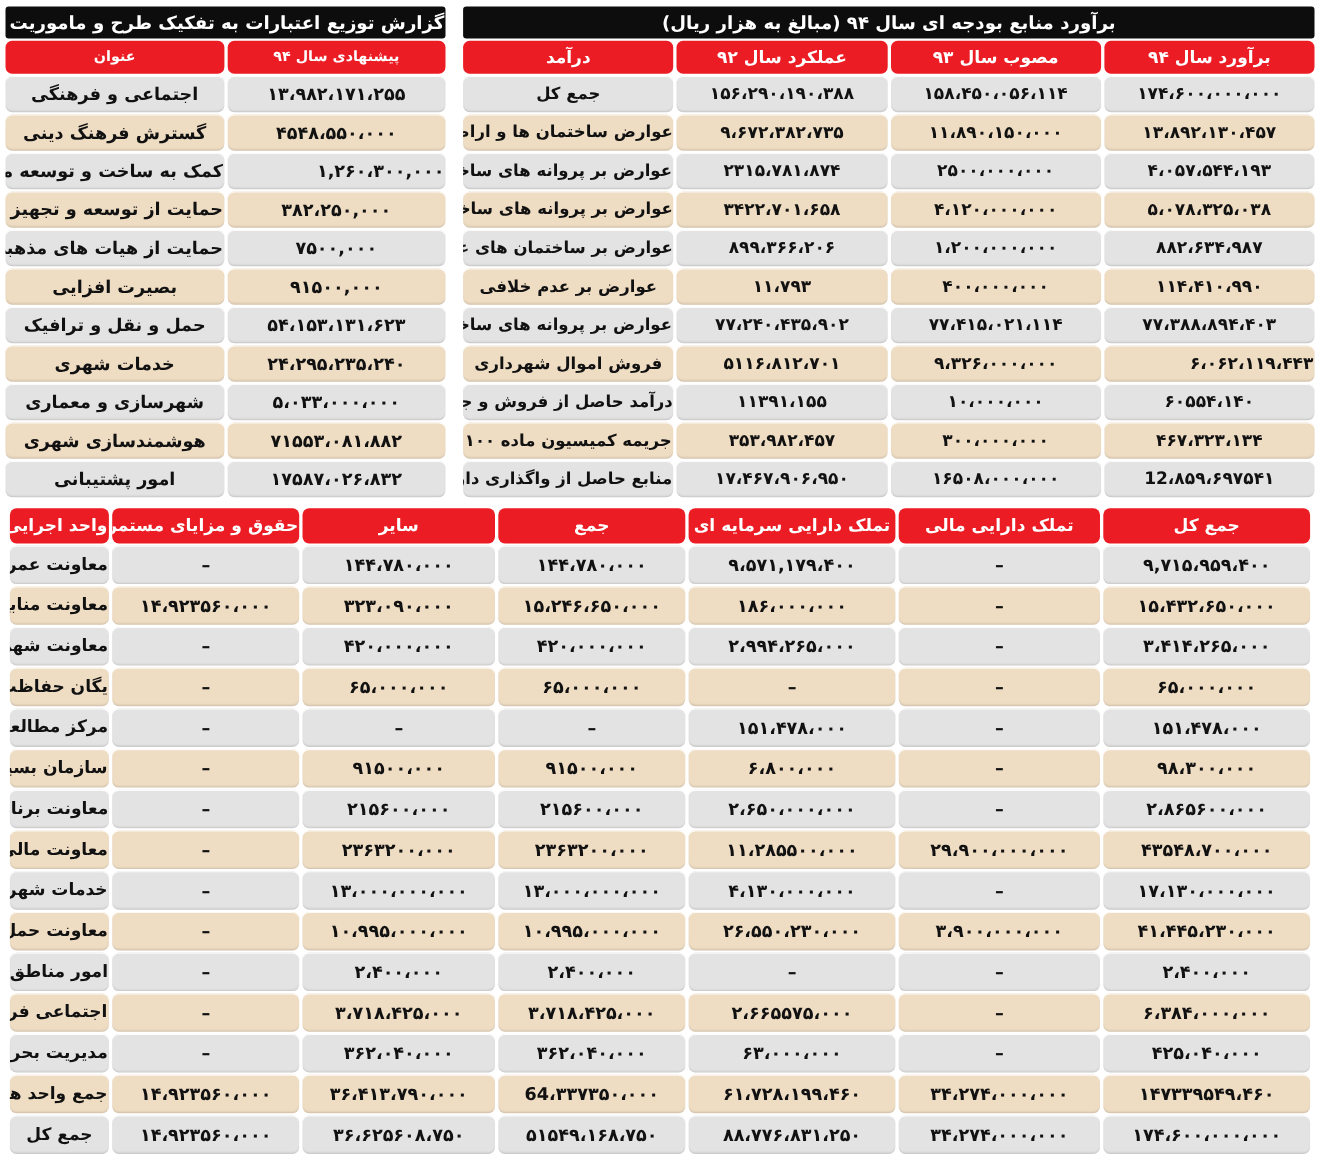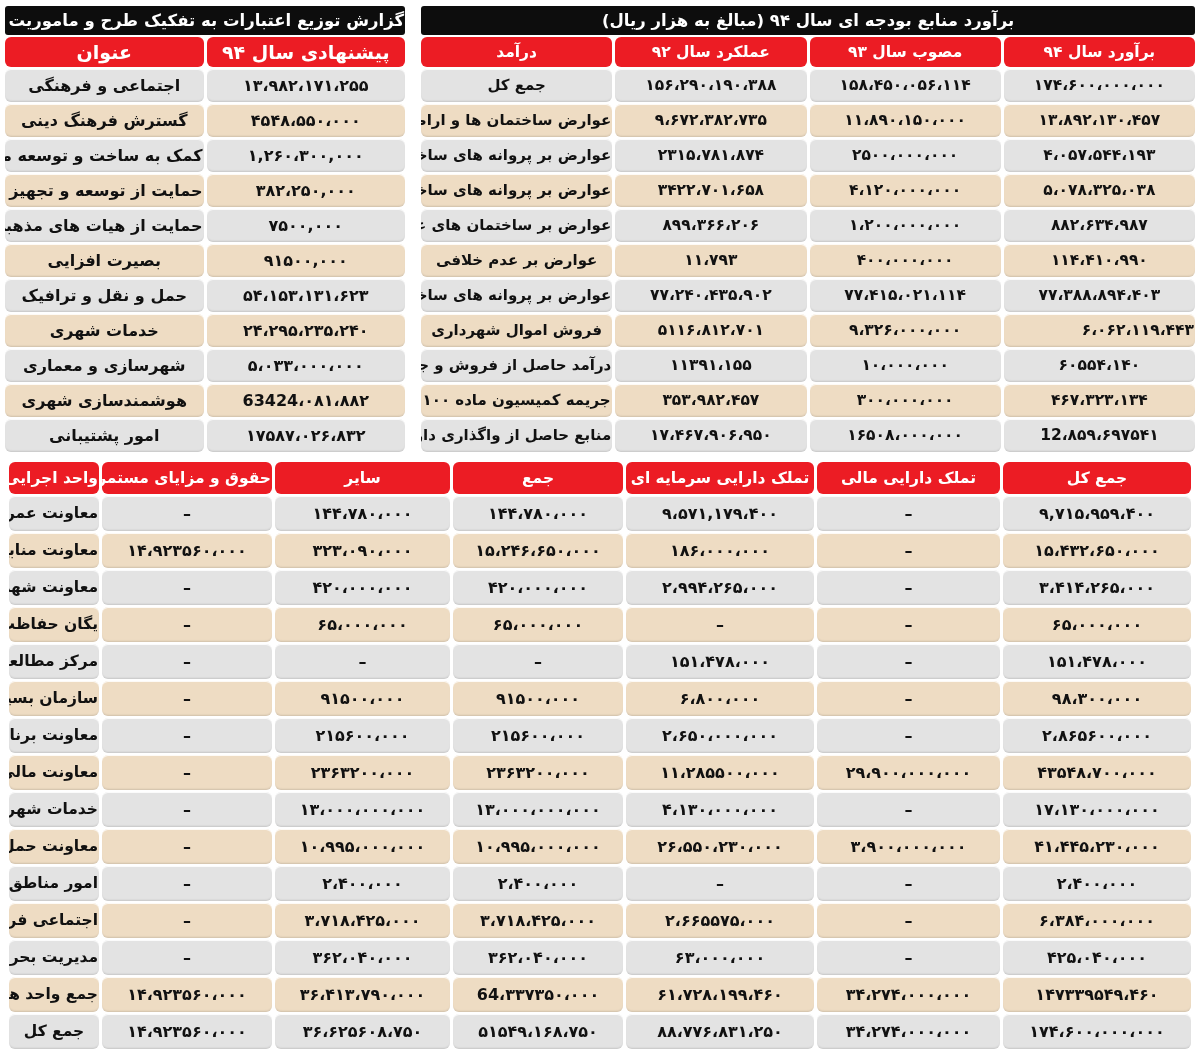--- a/index.html
+++ b/index.html
@@ -52,21 +52,21 @@
   .cell.tan   { background: #eedcc3; }
   .cell.label { font-weight: bold; }
   .cell.num   { font-weight: bold; }
 
   
   .top-wrap { display: flex; flex-direction: row-reverse; width: 1200px; align-items: flex-start; }
   .tbl-right { width: 412px; padding: 4px 4px 0 2px; }
   .tbl-left  { width: 788px; padding: 4px 2px 0 6px; }
 
   .tbl-right .titlebar { height: 27px; line-height: 27px; font-size: 16.5px; }
-  .tbl-right .hcell    { height: 28px; line-height: 28px; font-size: 19px; }
+  .tbl-right .hcell    { height: 28px; line-height: 28px; font-size: 13px; }
   .tbl-right .cell     { height: 31px; line-height: 31px; font-size: 16px; }
 
   .tbl-left .titlebar { height: 27px; line-height: 27px; font-size: 16.5px; }
   .tbl-left .hcell    { height: 28px; line-height: 28px; font-size: 15.5px; }
   .tbl-left .cell     { height: 31px; line-height: 31px; font-size: 15.5px; }
   .tbl-left .cell.label { font-size: 15px; }
 
   
   .bottom-wrap { width: 1200px; padding: 6px 6px 0 6px; }
   .bottom-wrap .titlebar { height: 28px; line-height: 28px; font-size: 17px; }
@@ -95,21 +95,21 @@
         <tbody id="missions-body">
             <tr>
               <td class="cell grey num" style="width: 185px;">۱۳،۹۸۲،۱۷۱،۲۵۵</td>
               <td class="cell grey label">اجتماعی و فرهنگی</td>
             </tr>
             <tr>
               <td class="cell tan num" style="width: 185px;">۴۵۴۸،۵۵۰،۰۰۰</td>
               <td class="cell tan label">گسترش فرهنگ دینی</td>
             </tr>
             <tr>
-              <td class="cell grey num" style="width: 185px;">۱,۲۶۰،۳۰۰,۰۰۰</td>
+              <td class="cell grey num" style="width: 185px; text-align: right;">۱,۲۶۰،۳۰۰,۰۰۰</td>
               <td class="cell grey label">کمک به ساخت و توسعه مساجد</td>
             </tr>
             <tr>
               <td class="cell tan num" style="width: 185px; margin-top: 40px;">۳۸۲،۲۵۰,۰۰۰</td>
               <td class="cell tan label">حمایت از توسعه و تجهیز مدارس</td>
             </tr>
             <tr>
               <td class="cell grey num" style="width: 185px;">۷۵۰۰,۰۰۰</td>
               <td class="cell grey label">حمایت از هیات های مذهبی</td>
             </tr>
@@ -123,21 +123,21 @@
             </tr>
             <tr>
               <td class="cell tan num" style="width: 185px;">۲۴،۲۹۵،۲۳۵،۲۴۰</td>
               <td class="cell tan label">خدمات شهری</td>
             </tr>
             <tr>
               <td class="cell grey num" style="width: 185px;">۵،۰۳۳،۰۰۰،۰۰۰</td>
               <td class="cell grey label">شهرسازی و معماری</td>
             </tr>
             <tr>
-              <td class="cell tan num" style="width: 185px;">63424،۰۸۱،۸۸۲</td>
+              <td class="cell tan num" style="width: 185px;">۷۱۵۵۳،۰۸۱،۸۸۲</td>
               <td class="cell tan label">هوشمندسازی شهری</td>
             </tr>
             <tr>
               <td class="cell grey num" style="width: 185px;">۱۷۵۸۷،۰۲۶،۸۳۲</td>
               <td class="cell grey label">امور پشتیبانی</td>
             </tr>
           </tbody>
       </table>
     </div>
 

